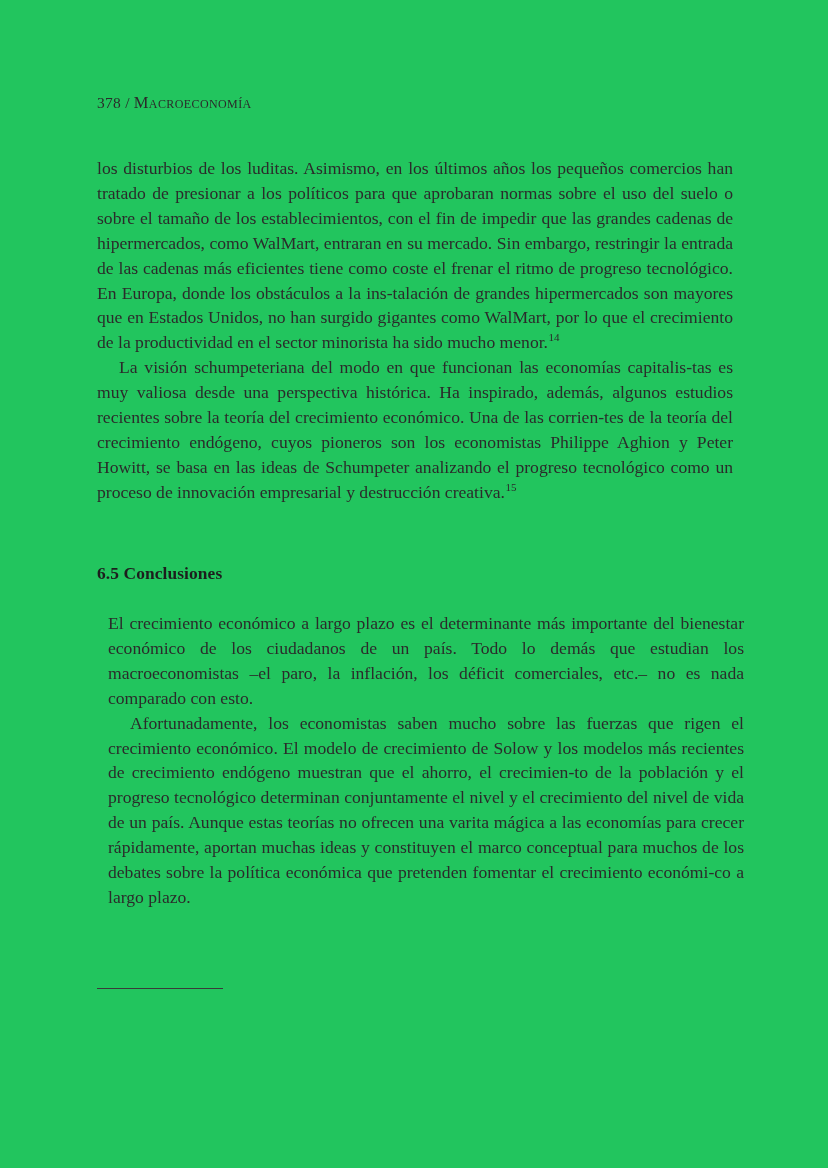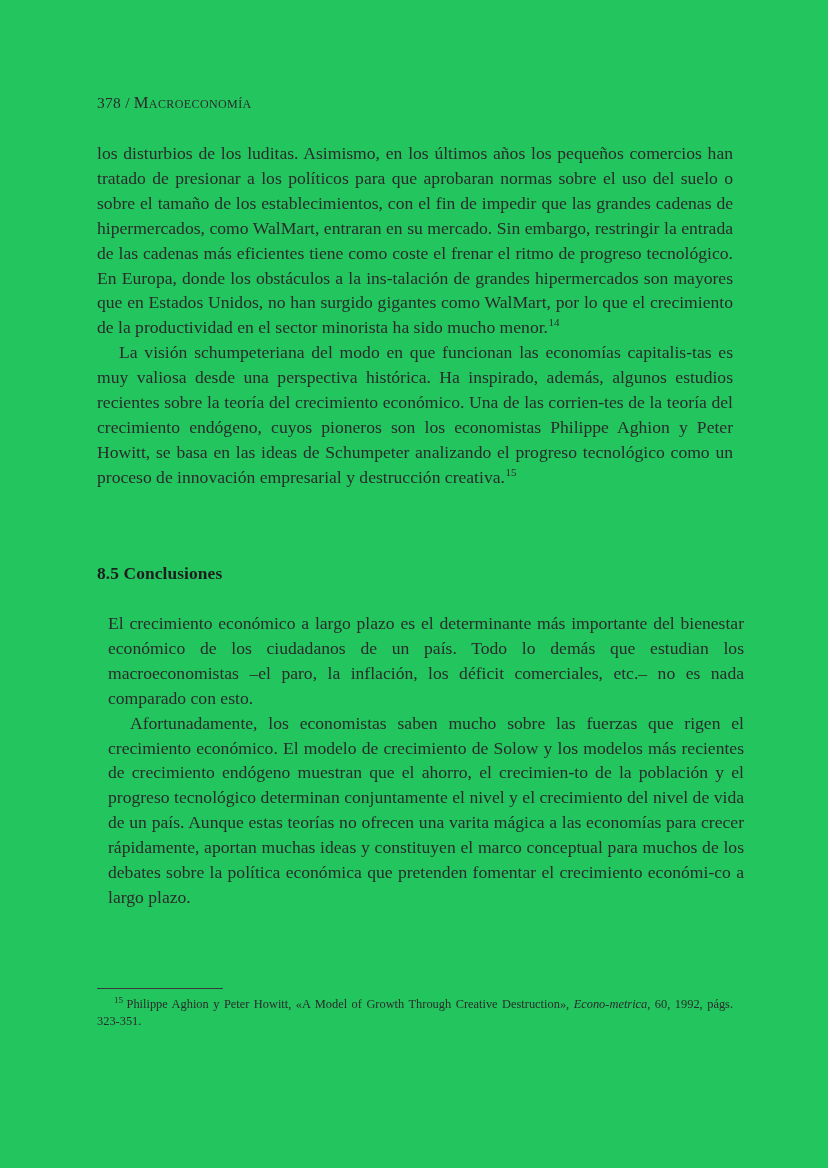--- a/index.html
+++ b/index.html
@@ -37,21 +37,21 @@
   .running-head .booktitle {
     font-variant: small-caps;
     font-size: 16.5px;
     letter-spacing: 0.4px;
   }
 
   
   .body-block {
     position: absolute;
     left: 97px;
-    top: 141px;
+    top: 156px;
     width: 636px;
   }
   p.para {
     margin: 0;
     font-size: 17.6px;
     line-height: 24.9px;
     text-align: justify;
     text-justify: inter-word;
     hyphens: manual;
     color: #2b2b2b;
@@ -128,27 +128,26 @@
   <div class="running-head">
     <span class="folio">378</span><span class="sep">/</span><span class="booktitle">Macroeconomía</span>
   </div>
 
   <div class="body-block">
     <p class="para"><span>los disturbios de los luditas. Asimismo, en los últimos años los pequeños comercios han tratado de presionar a los políticos para que aprobaran normas sobre el uso del suelo o sobre el tamaño de los establecimientos, con el fin de impedir que las grandes cadenas de hipermercados, como WalMart, entraran en su mercado. Sin embargo, restringir la entrada de las cadenas más eficientes tiene como coste el frenar el ritmo de progreso tecnológico. En Europa, donde los obstáculos a la ins-​talación de grandes hipermercados son mayores que en Estados Unidos, no han surgido gigantes como WalMart, por lo que el crecimiento de la productividad en el sector minorista ha sido mucho menor.</span><sup class="fn-ref">14</sup></p>
 
     <p class="para indent"><span>La visión schumpeteriana del modo en que funcionan las economías capitalis-​tas es muy valiosa desde una perspectiva histórica. Ha inspirado, además, algunos estudios recientes sobre la teoría del crecimiento económico. Una de las corrien-​tes de la teoría del crecimiento endógeno, cuyos pioneros son los economistas Philippe Aghion y Peter Howitt, se basa en las ideas de Schumpeter analizando el progreso tecnológico como un proceso de innovación empresarial y destrucción creativa.</span><sup class="fn-ref">15</sup></p>
   </div>
 
-  <div class="section-heading">8.5 Conclusiones</div>
+  <div class="section-heading">6.5 Conclusiones</div>
 
   <div class="conclusions-block">
     <p class="para">El crecimiento económico a largo plazo es el determinante más importante del bienestar económico de los ciudadanos de un país. Todo lo demás que estudian los macroeconomistas –el paro, la inflación, los déficit comerciales, etc.– no es nada comparado con esto.</p>
     <p class="para indent">Afortunadamente, los economistas saben mucho sobre las fuerzas que rigen el crecimiento económico. El modelo de crecimiento de Solow y los modelos más recientes de crecimiento endógeno muestran que el ahorro, el crecimien-​to de la población y el progreso tecnológico determinan conjuntamente el nivel y el crecimiento del nivel de vida de un país. Aunque estas teorías no ofrecen una varita mágica a las economías para crecer rápidamente, aportan muchas ideas y constituyen el marco conceptual para muchos de los debates sobre la política económica que pretenden fomentar el crecimiento económi-​co a largo plazo.</p>
   </div>
 
   <div class="footnotes">
     <div class="footnote-rule"></div>
 
 
-    <p class="footnote"><sup class="fn-num">15</sup><span>Philippe Aghion y Peter Howitt, «A Model of Growth Through Creative Destruction», </span><span class="ital">Econo-​metrica</span><span>, 60, 1992, págs. 323-351.</span></p>
   </div>
 
 </div>
 
 </body></html>

